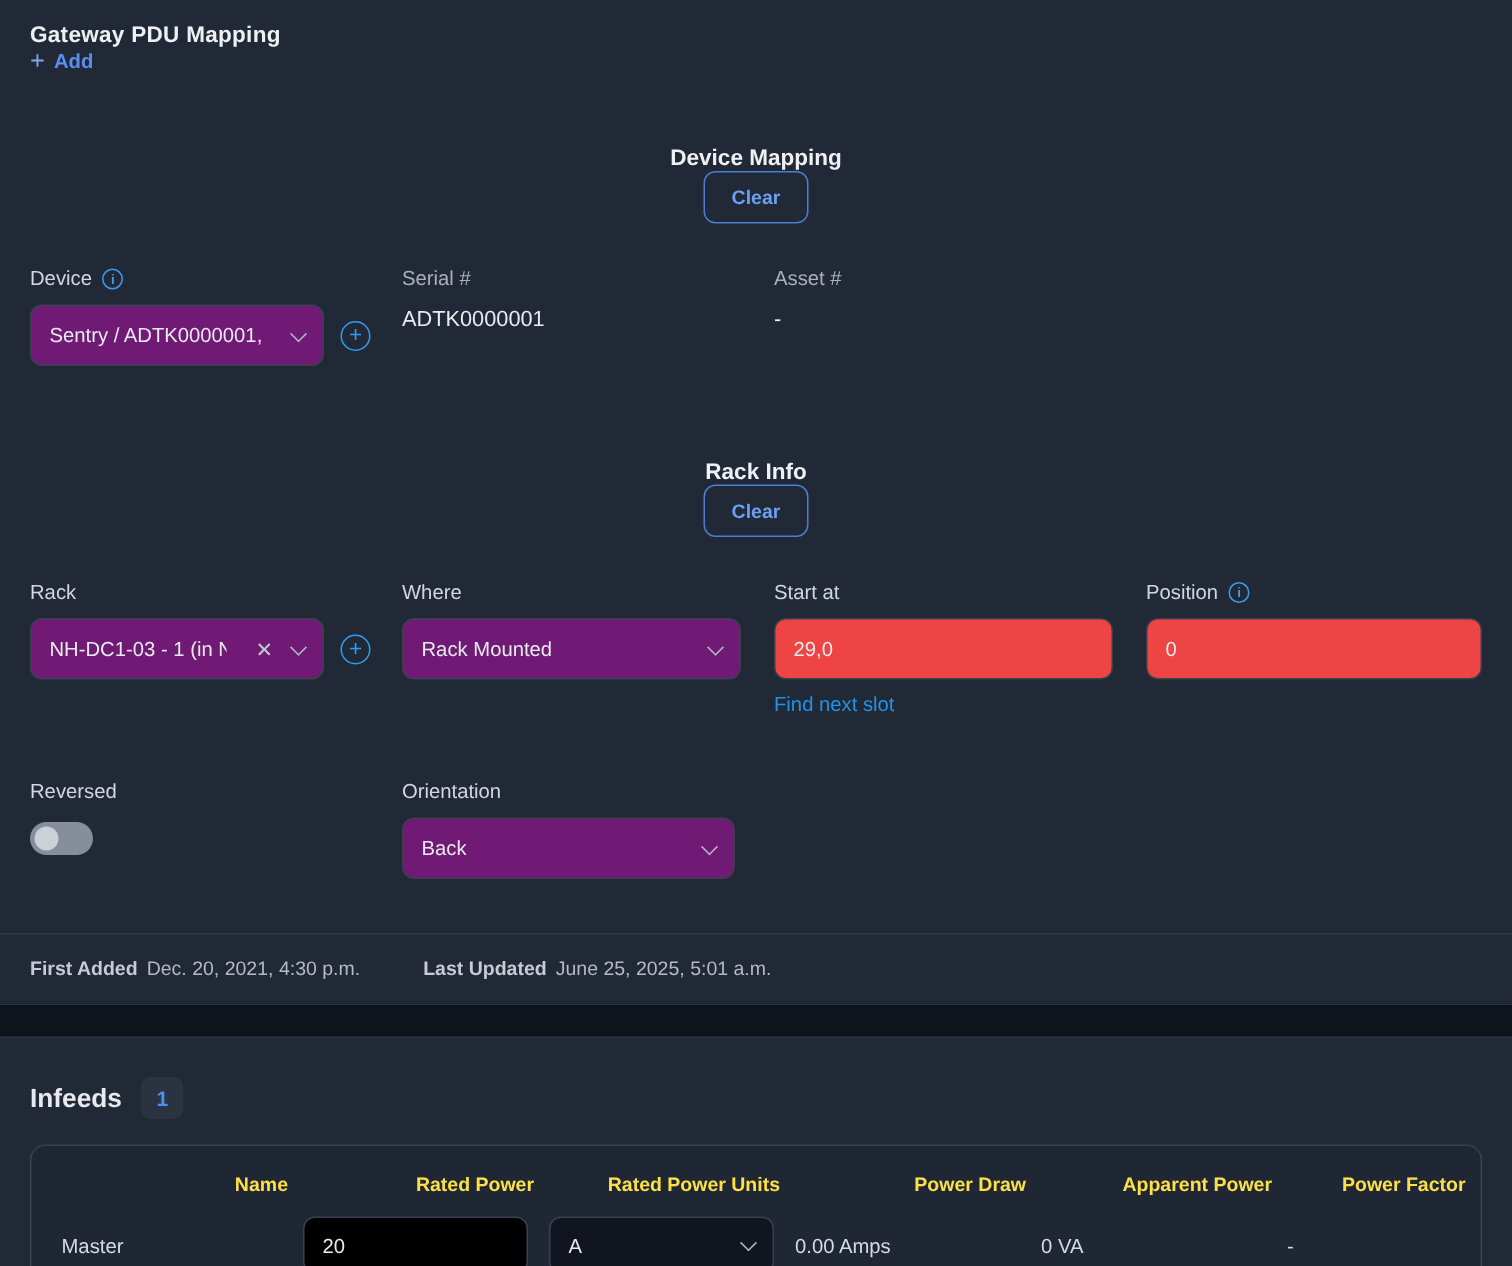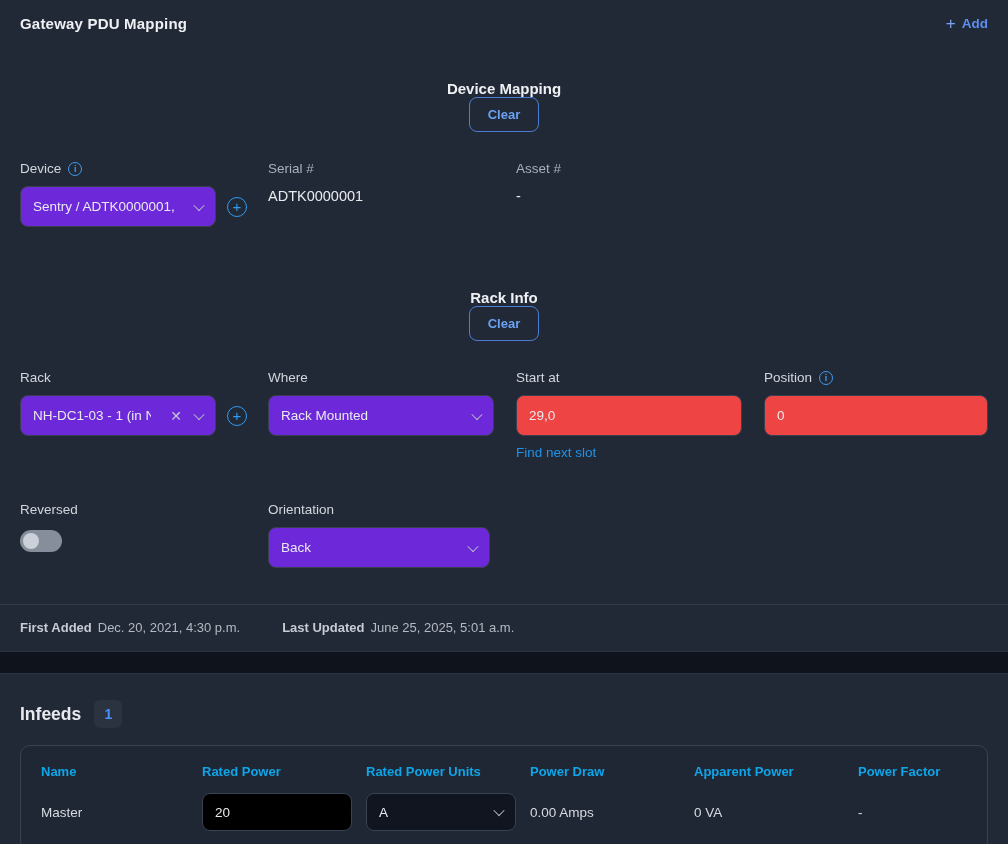--- a/index.html
+++ b/index.html
@@ -5,21 +5,21 @@
   * { margin:0; padding:0; box-sizing:border-box; }
   html,body { width:1008px; height:844px; }
   body {
     background:#0f131c;
     font-family:"Liberation Sans","DejaVu Sans",sans-serif;
     color:#e6e8ec;
     overflow:hidden;
   }
   .card { background:#222936; }
   .main-card { padding:0 20px; }
-  .titlebar { display:flex; justify-content:space-between; padding-top:15px; }
+  .titlebar { display:flex; justify-content:space-between; padding-top:15px;flex-direction:column; }
   .page-title { font-size:15px; font-weight:bold; color:#eef0f3; letter-spacing:.2px; }
   .add-link { display:flex; align-items:center; gap:6px; color:#5b8ef0; cursor:pointer; }
   .add-link .plus-glyph { font-size:17px; font-weight:300; color:#7da4f0; line-height:1; }
   .add-link .add-text { font-size:13.5px; font-weight:bold; }
 
   .section-head { display:flex; justify-content:space-between; align-items:center;flex-direction:column; }
   .section-title { font-size:15px; font-weight:bold; color:#eef0f3; }
   .clear-btn {
     background:transparent; border:1px solid #4a7dd3; color:#6ba1f2;
     font-family:inherit; font-size:13px; font-weight:bold;
@@ -41,21 +41,21 @@
     color:#3e9af0; font-size:9px; font-weight:bold; font-style:normal;
     display:inline-flex; align-items:center; justify-content:center; cursor:pointer;
   }
   .plus-circle {
     width:20px; height:20px; border:1.6px solid #2e9df2; border-radius:50%;
     color:#2e9df2; font-size:15px; font-weight:400; line-height:1;
     display:inline-flex; align-items:center; justify-content:center; cursor:pointer; flex:0 0 auto;
   }
 
   .field, .select {
-    background:#6d28d9; border:1px solid #3a414e; border-radius:8px;
+    background:#701a75; border:1px solid #3a414e; border-radius:8px;
     height:41px; display:flex; align-items:center; padding:0 12px;
     font-size:13.5px; color:#e8eaee;
   }
   .select { justify-content:space-between; cursor:pointer; }
   .select .sel-text { white-space:nowrap; overflow:hidden; }
   .chev {
     width:8px; height:8px; border-right:1.6px solid #b2b8c2; border-bottom:1.6px solid #b2b8c2;
     transform:rotate(45deg) translate(-1px,-1px); flex:0 0 auto;
   }
   .x-icon { color:#c3c8d0; font-size:14px; line-height:1; cursor:pointer; flex:0 0 auto; margin-right:4px; }
@@ -96,21 +96,21 @@
     width:28px; height:28px; border-radius:6px; background:#2b3240;
     color:#4a90f5; font-size:14px; font-weight:bold;
     display:flex; align-items:center; justify-content:center;
   }
   .table-box {
     margin-top:17px; border:1px solid #3a4150; border-radius:10px;
     background:#202734; overflow:hidden;
   }
   .t-row { display:grid; grid-template-columns:161px 164px 164px 164px 164px 1fr; padding-left:20px; align-items:center; }
   .t-head { padding-top:18px; }
-  .t-head .t-cell { font-size:13px; font-weight:bold; color:#0ea5e9; }
+  .t-head .t-cell { font-size:13px; font-weight:bold; color:#fde047;text-align:right; }
   .t-body { margin-top:14px; padding-bottom:19px; min-height:56px; }
   .t-cell { font-size:13.5px; color:#d7dbe1; padding-right:10px; }
   input.cell-input {
     width:150px; background:#000000; border:1px solid #3a4150; border-radius:8px;
     height:38px; padding:0 12px; font-family:inherit; font-size:13.5px; color:#e8eaee; outline:none;
   }
   .cell-select {
     width:150px; background:#10151f; border:1px solid #3a4150; border-radius:8px;
     height:38px; display:flex; align-items:center; justify-content:space-between;
     padding:0 12px; font-size:13.5px; color:#e8eaee; cursor:pointer;

